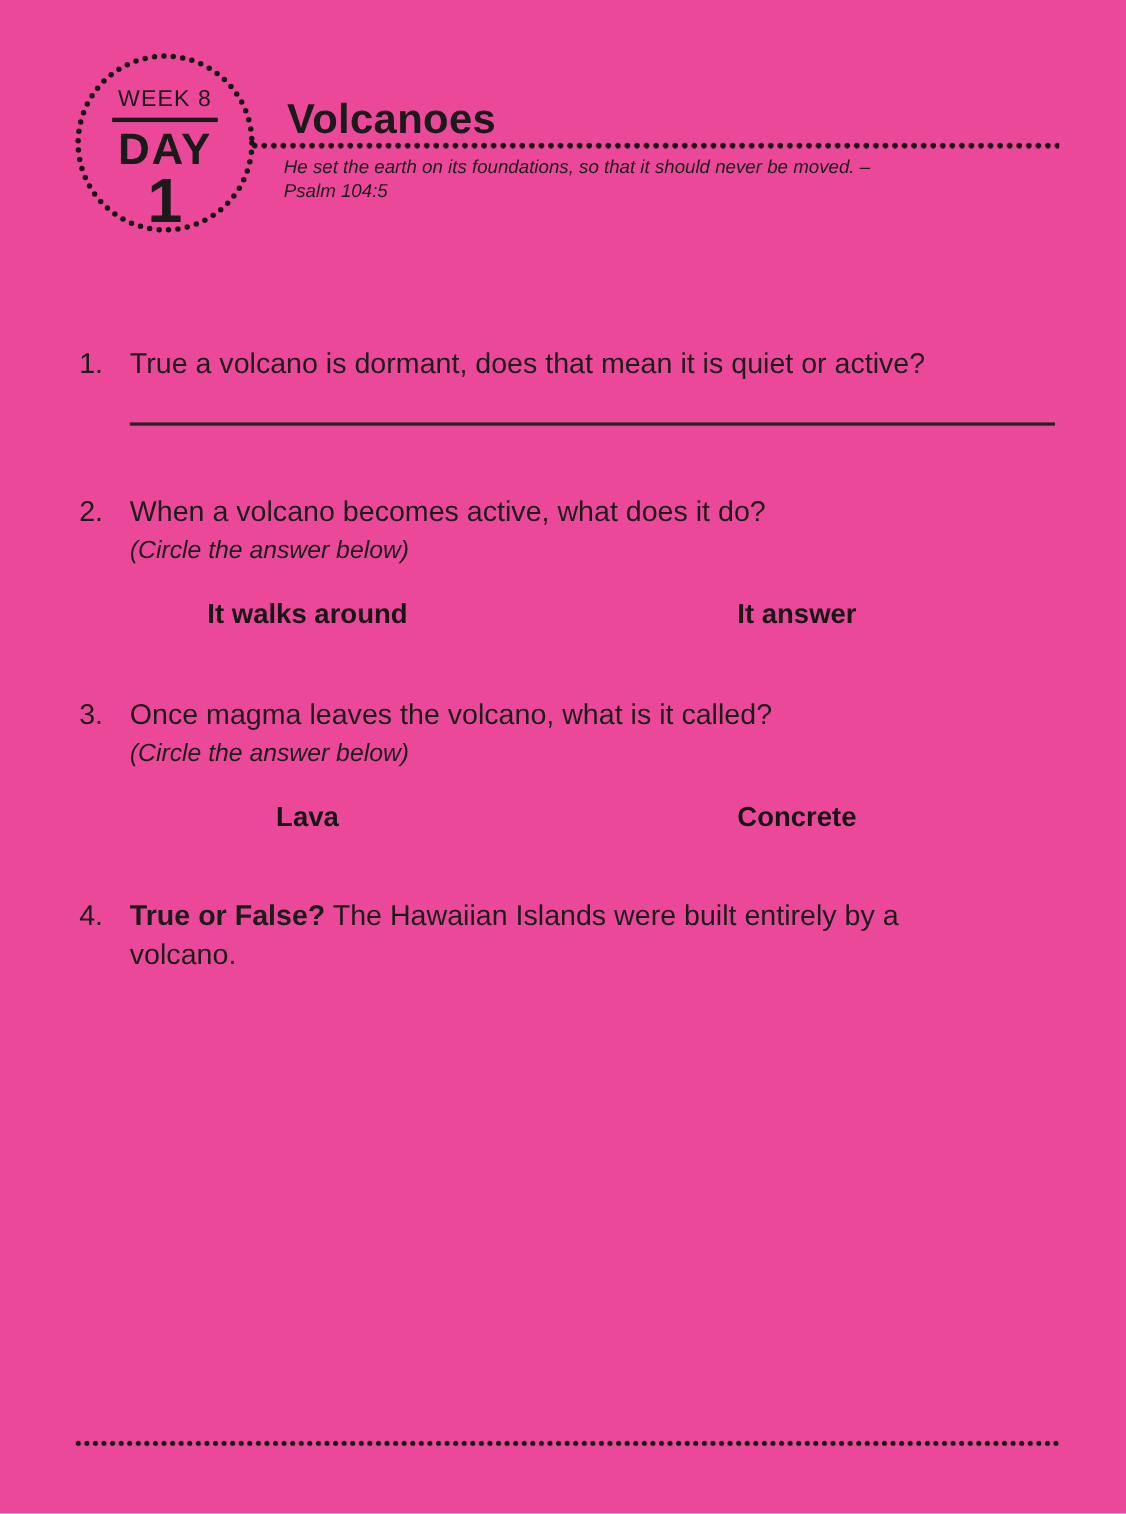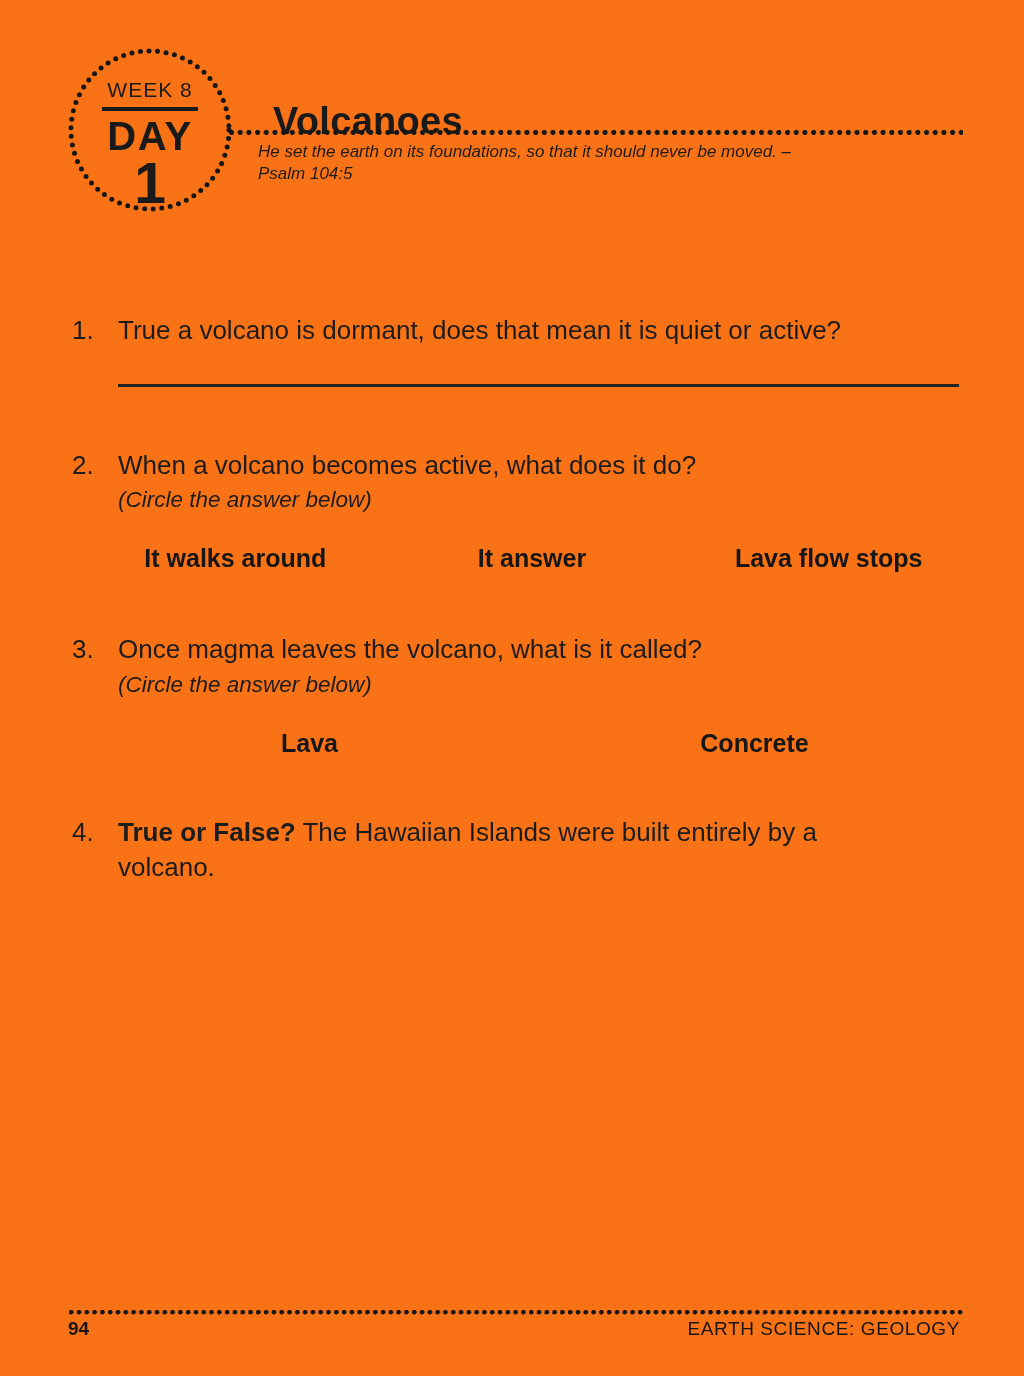--- a/index.html
+++ b/index.html
@@ -4,21 +4,21 @@
 <style>
   html, body {
     margin: 0;
     padding: 0;
     background: #ffffff;
   }
   .page {
     position: relative;
     width: 1024px;
     height: 1376px;
-    background: #f97316;
+    background: #ec4899;
     color: #1a1a1a;
     font-family: "Liberation Sans", sans-serif;
     overflow: hidden;
   }
 
   
   .badge {
     position: absolute;
     left: 68px;
     top: 48px;
@@ -66,21 +66,21 @@
     font-weight: 700;
     line-height: 0.92;
     margin-top: 1px;
   }
 
   
   .title {
     position: absolute;
     left: 257px;
     top: 86px;
-    margin: 16px;
+    margin: 4px;
     font-size: 38px;
     font-weight: 700;
     letter-spacing: 0.3px;
     line-height: 1;
   }
   .dotted-rule {
     position: absolute;
     background-image: radial-gradient(circle at 3.6px 3.4px, #171717 2.3px, transparent 2.85px);
     background-size: 8.7px 7px;
     background-repeat: repeat-x;
@@ -134,21 +134,21 @@
   .circle-instruction {
     position: absolute;
     left: 118px;
     font-size: 22.5px;
     font-style: italic;
     line-height: 1.2;
     color: #1c1c1c;
   }
   .options-row {
     position: absolute;
-    left: 87px;
+    left: 57px;
     width: 890px;
     display: flex;
   }
   .option {
     flex: 1 1 0;
     text-align: center;
     font-size: 25px;
     font-weight: 700;
     line-height: 1.1;
     color: #161616;
@@ -212,21 +212,20 @@
   <div class="answer-line"></div>
 
   <div class="q-row" style="top:448px">
     <span class="q-num">2.</span>
     <span class="q-text">When a volcano becomes active, what does it do?</span>
   </div>
   <div class="circle-instruction" style="top:486px">(Circle the answer below)</div>
   <div class="options-row" style="top:545px">
     <div class="option">It walks around</div>
     <div class="option">It answer</div>
-    <div class="option">Lava flow stops</div>
   </div>
 
   <div class="q-row" style="top:632px">
     <span class="q-num">3.</span>
     <span class="q-text">Once magma leaves the volcano, what is it called?</span>
   </div>
   <div class="circle-instruction" style="top:671px">(Circle the answer below)</div>
   <div class="options-row" style="top:730px">
     <div class="option">Lava</div>
     <div class="option">Concrete</div>
@@ -234,18 +233,14 @@
 
   <div class="q-row" style="top:815px">
     <span class="q-num">4.</span>
     <span class="q-text">
       <span class="q-bold">True or False?</span><span> The Hawaiian Islands were built entirely by a</span><br>
       <span>volcano.</span>
     </span>
   </div>
 
   <div class="dotted-rule footer-rule"></div>
-  <div class="footer-row">
-    <span class="footer-page-num">94</span>
-    <span class="footer-section">EARTH SCIENCE: GEOLOGY</span>
-  </div>
 
 </div>
 
 </body></html>

